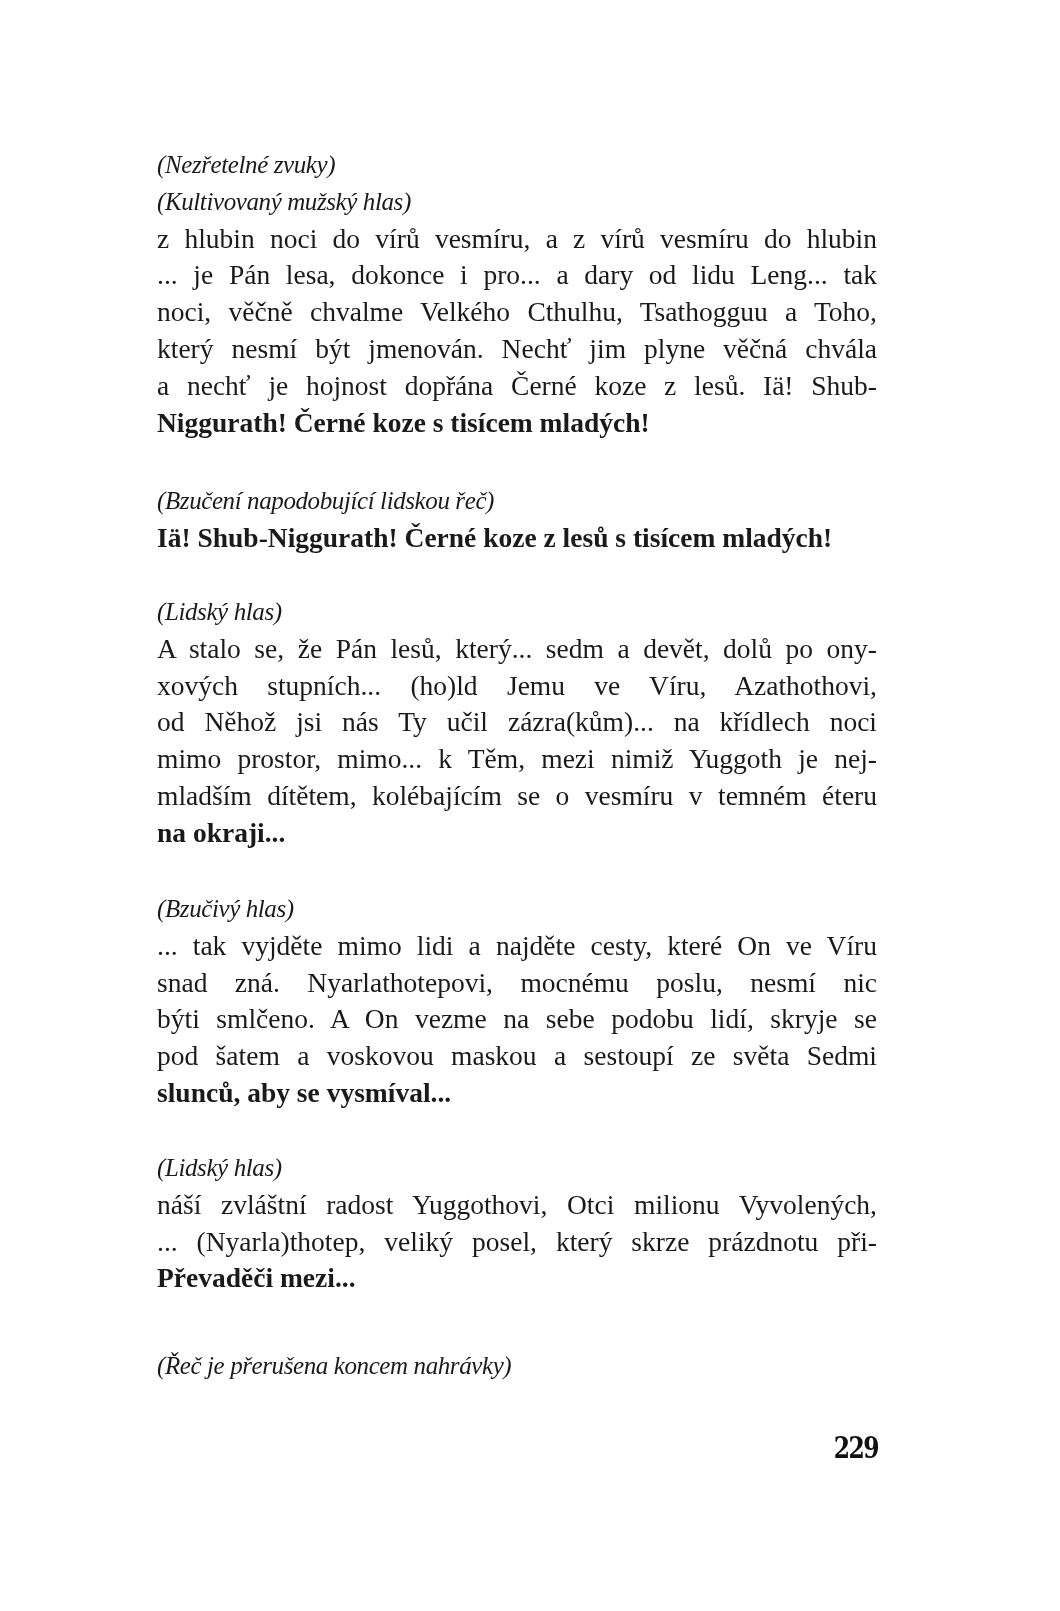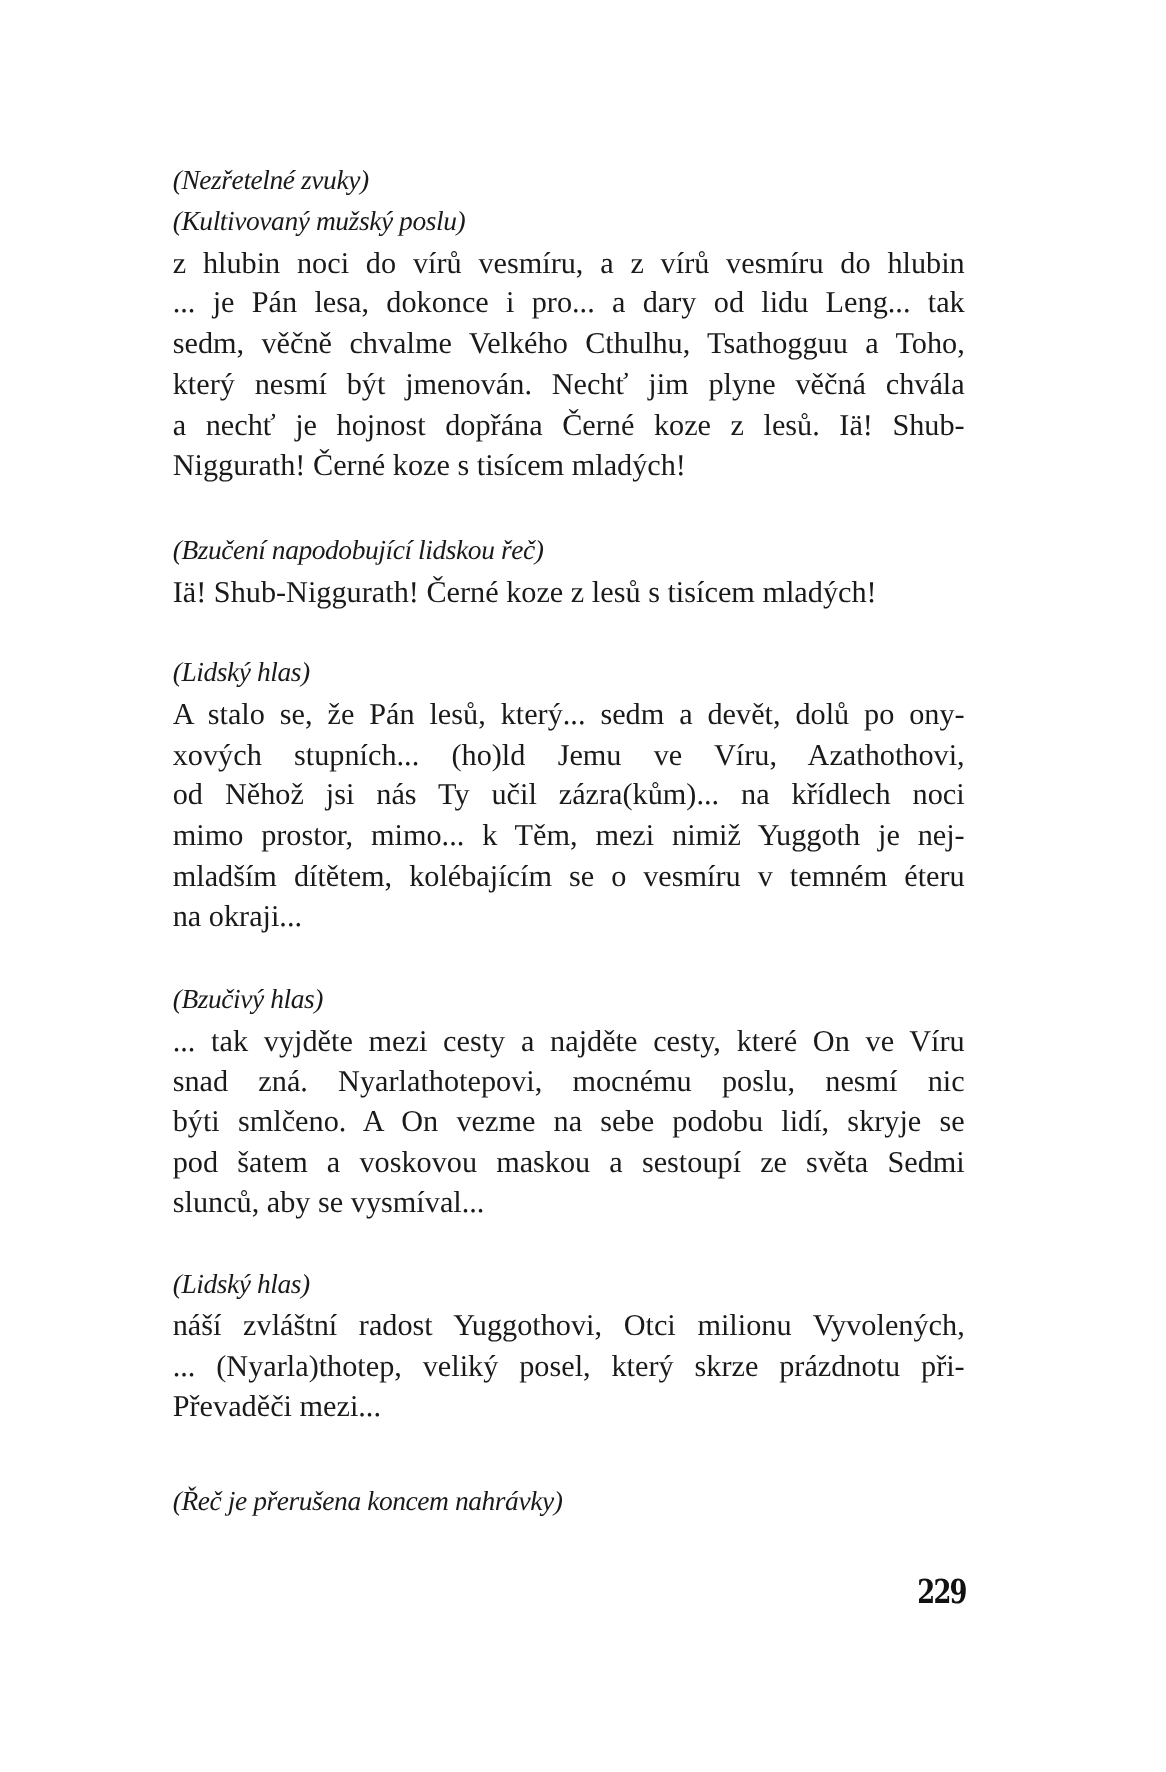--- a/index.html
+++ b/index.html
@@ -32,20 +32,21 @@
       font-size: 27.5px;
       line-height: 36.8px;
       height: 36.8px;
       white-space: nowrap;
       text-align: justify;
       text-align-last: justify;
       letter-spacing: 0px;
     }
     .line.last {
       text-align-last: left;
+      font-weight: bold;
     }
     .stage {
       display: block;
       font-style: italic;
       font-size: 25px;
       line-height: 36.8px;
       height: 36.8px;
       white-space: nowrap;
       letter-spacing: -0.4px;
     }
@@ -64,24 +65,24 @@
       color: #111111;
     }
   </style>
 </head>
 <body>
 
 <div class="page">
 
   <div class="text-block" style="top:147px;">
     <span class="stage">(Nezřetelné zvuky)</span>
-    <span class="stage">(Kultivovaný mužský poslu)</span>
+    <span class="stage">(Kultivovaný mužský hlas)</span>
     <span class="line">z hlubin noci do vírů vesmíru, a z vírů vesmíru do hlubin</span>
     <span class="line">... je Pán lesa, dokonce i pro... a dary od lidu Leng... tak</span>
-    <span class="line">sedm, věčně chvalme Velkého Cthulhu, Tsathogguu a Toho,</span>
+    <span class="line">noci, věčně chvalme Velkého Cthulhu, Tsathogguu a Toho,</span>
     <span class="line">který nesmí být jmenován. Nechť jim plyne věčná chvála</span>
     <span class="line">a nechť je hojnost dopřána Černé koze z lesů. Iä! Shub-</span>
     <span class="line last">Niggurath! Černé koze s tisícem mladých!</span>
   </div>
 
   <div class="text-block" style="top:483px;">
     <span class="stage">(Bzučení napodobující lidskou řeč)</span>
     <span class="line last">Iä! Shub-Niggurath! Černé koze z lesů s tisícem mladých!</span>
   </div>
 
@@ -90,21 +91,21 @@
     <span class="line">A stalo se, že Pán lesů, který... sedm a devět, dolů po ony-</span>
     <span class="line">xových stupních... (ho)ld Jemu ve Víru, Azathothovi,</span>
     <span class="line">od Něhož jsi nás Ty učil zázra(kům)... na křídlech noci</span>
     <span class="line">mimo prostor, mimo... k Těm, mezi nimiž Yuggoth je nej-</span>
     <span class="line">mladším dítětem, kolébajícím se o vesmíru v temném éteru</span>
     <span class="line last">na okraji...</span>
   </div>
 
   <div class="text-block" style="top:891px;">
     <span class="stage">(Bzučivý hlas)</span>
-    <span class="line">... tak vyjděte mezi cesty a najděte cesty, které On ve Víru</span>
+    <span class="line">... tak vyjděte mimo lidi a najděte cesty, které On ve Víru</span>
     <span class="line">snad zná. Nyarlathotepovi, mocnému poslu, nesmí nic</span>
     <span class="line">býti smlčeno. A On vezme na sebe podobu lidí, skryje se</span>
     <span class="line">pod šatem a voskovou maskou a sestoupí ze světa Sedmi</span>
     <span class="line last">slunců, aby se vysmíval...</span>
   </div>
 
   <div class="text-block" style="top:1150px;">
     <span class="stage">(Lidský hlas)</span>
     <span class="line">náší zvláštní radost Yuggothovi, Otci milionu Vyvolených,</span>
     <span class="line">... (Nyarla)thotep, veliký posel, který skrze prázdnotu při-</span>

